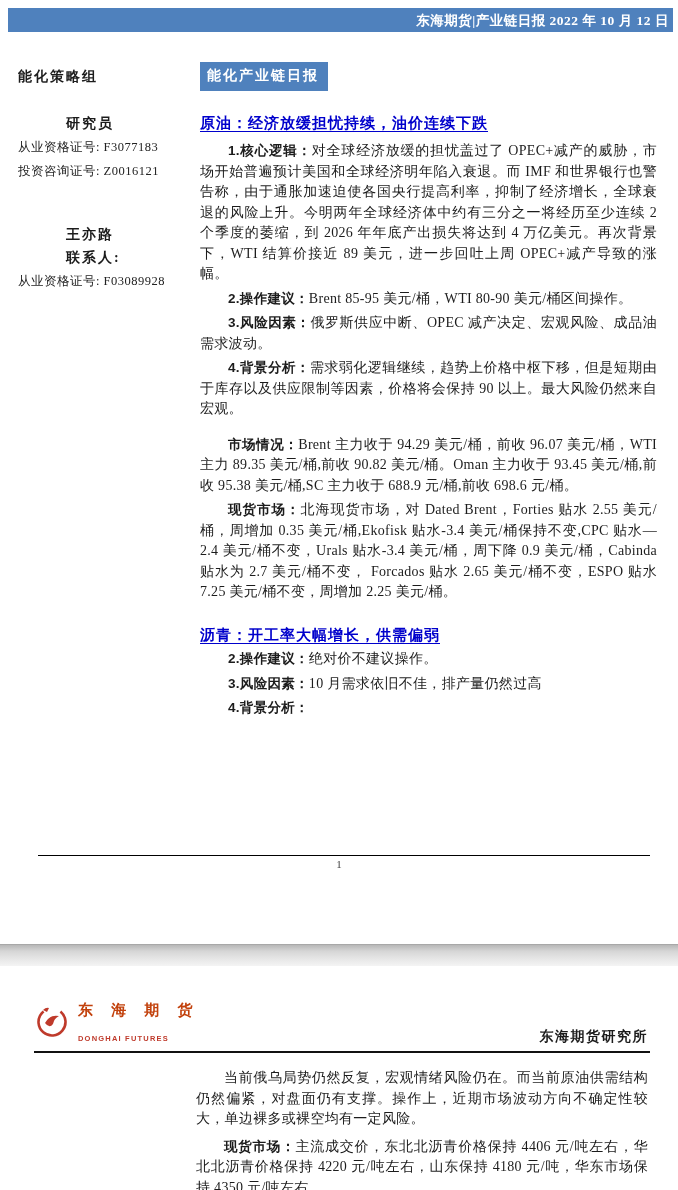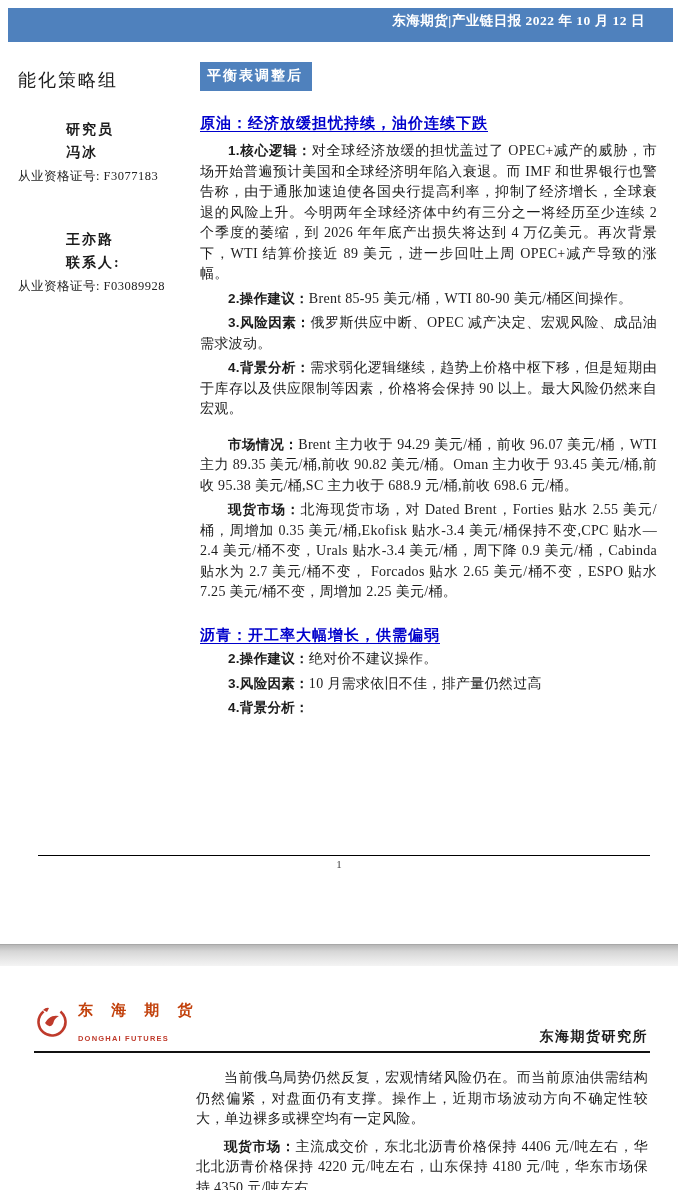--- a/index.html
+++ b/index.html
@@ -16,38 +16,38 @@
     width: 678px;
     height: 1190px;
     background: #ffffff;
     overflow: hidden;
     margin: 0 auto;
   }
   
   .top-bar {
     position: absolute;
     left: 8px; right: 5px; top: 8px;
-    height: 34px;
+    height: 24px;
     background: var(--accent-blue);
     color: #ffffff;
     font-weight: bold;
     font-size: 13.5px;
     text-align: right;
     line-height: 26px;
-    padding-right: 28px;
+    padding-right: 4px;
     letter-spacing: 0.5px;
   }
   
   .sidebar {
     position: absolute;
     left: 18px; top: 68px;
     width: 172px;
     font-size: 13.5px;
   }
-  .sidebar .team { font-weight: normal; font-size: 18px; letter-spacing: 2px; }
+  .sidebar .team { font-weight: bold; font-size: 14px; letter-spacing: 2px; }
   .sidebar .block1 { margin-top: 26px; }
   .sidebar .bold-line { font-weight: bold; font-size: 14px; letter-spacing: 2px; line-height: 23px; margin-left: 48px; }
   .sidebar .cert { font-size: 12.5px; line-height: 24px; letter-spacing: 0.5px; color: #222; }
   .sidebar .block2 { margin-top: 40px; }
   
   .main-col {
     position: absolute;
     left: 200px; top: 62px;
     width: 457px;
     font-size: 14px;
@@ -154,32 +154,32 @@
 <div class="page">
 
   <div class="top-bar">
     <span>东海期货|产业链日报 2022 年 10 月 12 日</span>
   </div>
 
   <div class="sidebar">
     <div class="team">能化策略组</div>
     <div class="block1">
       <div class="bold-line">研究员</div>
-      <div class="bold-line">冯冰</div>
       <div class="cert">从业资格证号: F3077183</div>
+      <div class="cert">投资咨询证号: Z0016121</div>
     </div>
     <div class="block2">
       <div class="bold-line">王亦路</div>
       <div class="bold-line">联系人:</div>
       <div class="cert">从业资格证号: F03089928</div>
     </div>
   </div>
 
   <div class="main-col">
-    <span class="badge">平衡表调整后</span>
+    <span class="badge">能化产业链日报</span>
 
     <div class="sec-heading">原油：经济放缓担忧持续，油价连续下跌</div>
 
     <p class="para first"><span class="plabel">1.核心逻辑：</span><span>对全球经济放缓的担忧盖过了 OPEC+减产的威胁，市场开始普遍预计美国和全球经济明年陷入衰退。而 IMF 和世界银行也警告称，由于通胀加速迫使各国央行提高利率，抑制了经济增长，全球衰退的风险上升。今明两年全球经济体中约有三分之一将经历至少连续 2 个季度的萎缩，到 2026 年年底产出损失将达到 4 万亿美元。再次背景下，WTI 结算价接近 89 美元，进一步回吐上周 OPEC+减产导致的涨幅。</span></p>
     <p class="para"><span class="plabel">2.操作建议：</span><span>Brent 85-95 美元/桶，WTI 80-90 美元/桶区间操作。</span></p>
     <p class="para"><span class="plabel">3.风险因素：</span><span>俄罗斯供应中断、OPEC 减产决定、宏观风险、成品油需求波动。</span></p>
     <p class="para"><span class="plabel">4.背景分析：</span><span>需求弱化逻辑继续，趋势上价格中枢下移，但是短期由于库存以及供应限制等因素，价格将会保持 90 以上。最大风险仍然来自宏观。</span></p>
     <p class="para gap-top"><span class="plabel">市场情况：</span><span>Brent 主力收于 94.29 美元/桶，前收 96.07 美元/桶，WTI 主力 89.35 美元/桶,前收 90.82 美元/桶。Oman 主力收于 93.45 美元/桶,前收 95.38 美元/桶,SC 主力收于 688.9 元/桶,前收 698.6 元/桶。</span></p>
     <p class="para"><span class="plabel">现货市场：</span><span>北海现货市场，对 Dated Brent，Forties 贴水 2.55 美元/桶，周增加 0.35 美元/桶,Ekofisk 贴水-3.4 美元/桶保持不变,CPC 贴水—2.4 美元/桶不变，Urals 贴水-3.4 美元/桶，周下降 0.9 美元/桶，Cabinda 贴水为 2.7 美元/桶不变， Forcados 贴水 2.65 美元/桶不变，ESPO 贴水 7.25 美元/桶不变，周增加 2.25 美元/桶。</span></p>
 

